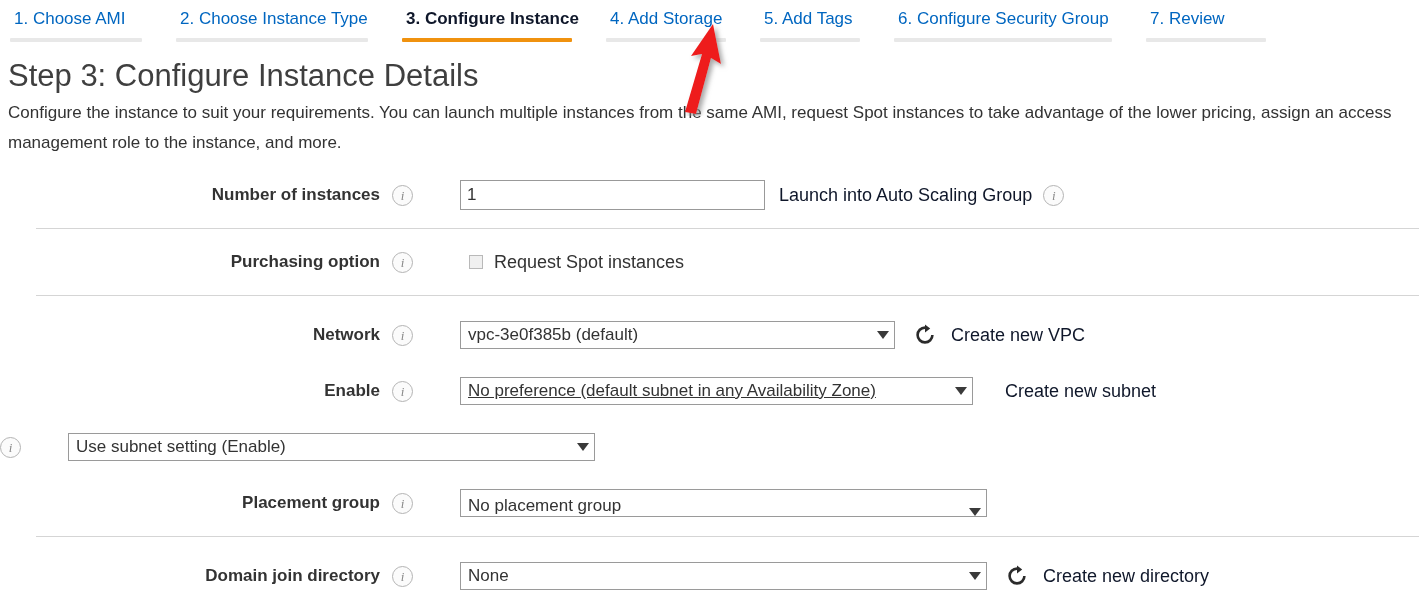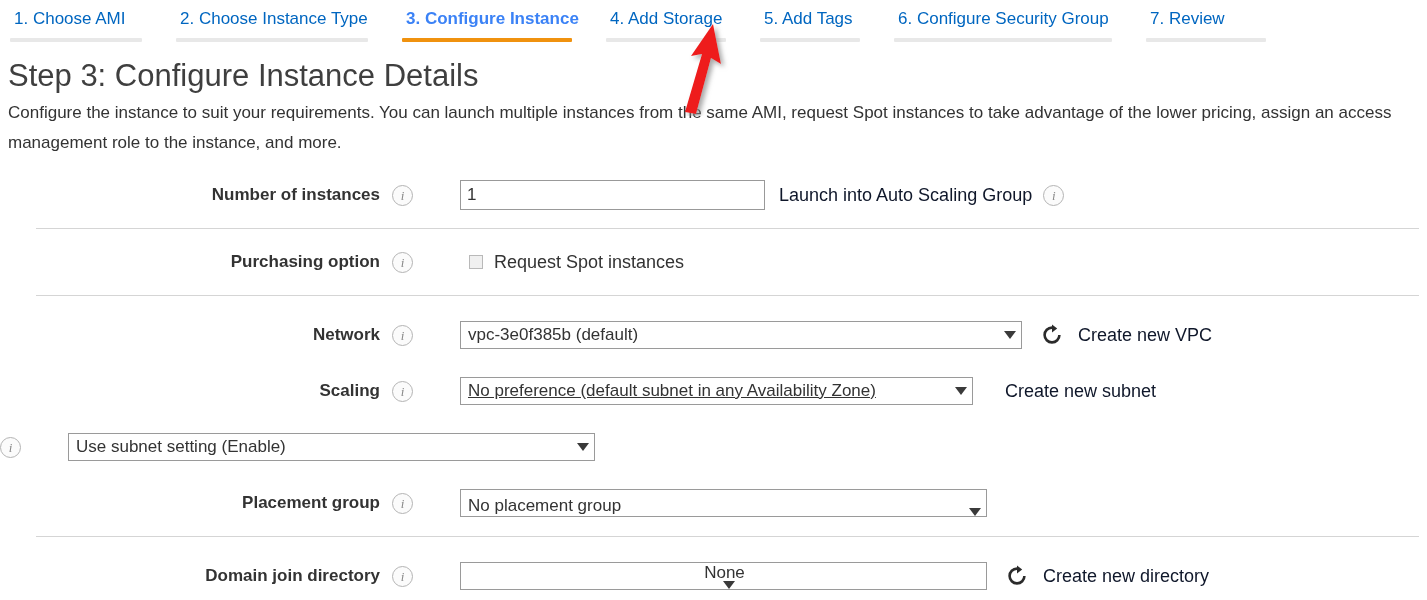--- a/index.html
+++ b/index.html
@@ -32,21 +32,21 @@
   }
   .wiz-tab-label {
     display: block;
     font-size: 17px;
     line-height: 20px;
     color: #0066c0;
     white-space: nowrap;
     padding: 0 6px 9px 6px;
   }
   .wiz-tab.active .wiz-tab-label {
-    color: #3b82f6;
+    color: #0f172a;
     font-weight: bold;
   }
   .wiz-tab-underline {
     display: block;
     height: 4px;
     background: #e8e8e8;
     border-radius: 1px;
     margin-left: 2px;
   }
   .wiz-tab.active .wiz-tab-underline {
@@ -151,25 +151,25 @@
   .caret {
     width: 0;
     height: 0;
     border-left: 6px solid transparent;
     border-right: 6px solid transparent;
     border-top: 8px solid #3a3a3a;
     margin-left: 8px;
     flex: 0 0 auto;
   }
 
-  .w-network   { width: 562px; }
+  .w-network   { width: 435px; }
   .w-subnet    { width: 513px; text-decoration: underline; }
   .w-autoip    { width: 527px; }
   .w-placement { width: 527px; align-items: flex-end; }
-  .w-domain    { width: 527px; flex-direction: column; }
+  .w-domain    { width: 527px; }
 
   .side-link {
     font-size: 18px;
     color: #0f172a;
     margin-left: 14px;
     text-decoration: none;
     white-space: nowrap;
     cursor: pointer;
   }
 
@@ -302,21 +302,21 @@
           <path d="M12 4.6 a7.4 7.4 0 1 0 7.4 7.4" fill="none" stroke="#2b2b2b" stroke-width="2.6" stroke-linecap="butt"></path>
         </svg>
       </span>
       <a class="side-link">Create new VPC</a>
     </span>
   </div>
 
   <div class="spacer-sm"></div>
 
   <div class="form-row">
-    <span class="row-label">Scaling</span>
+    <span class="row-label">Enable</span>
     <span class="info-icon">i</span>
     <span class="field-wrap">
       <span class="select-box w-subnet">
         <span class="select-text">No preference (default subnet in any Availability Zone)</span>
         <span class="caret"></span>
       </span>
       <a class="side-link" style="margin-left:32px;">Create new subnet</a>
     </span>
   </div>
 

